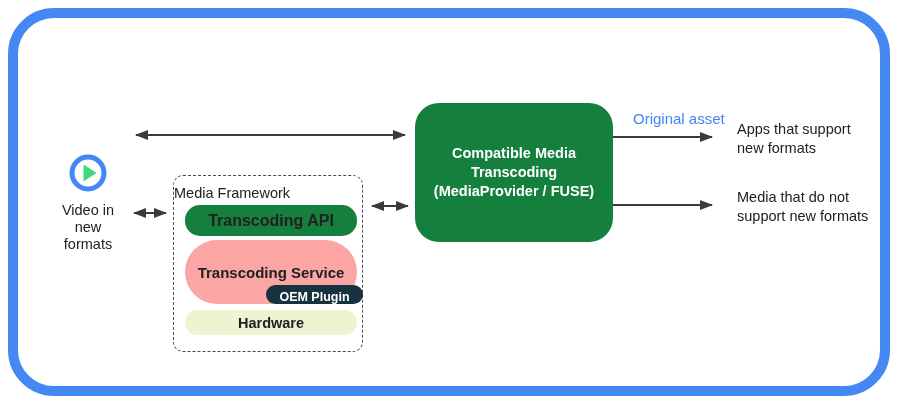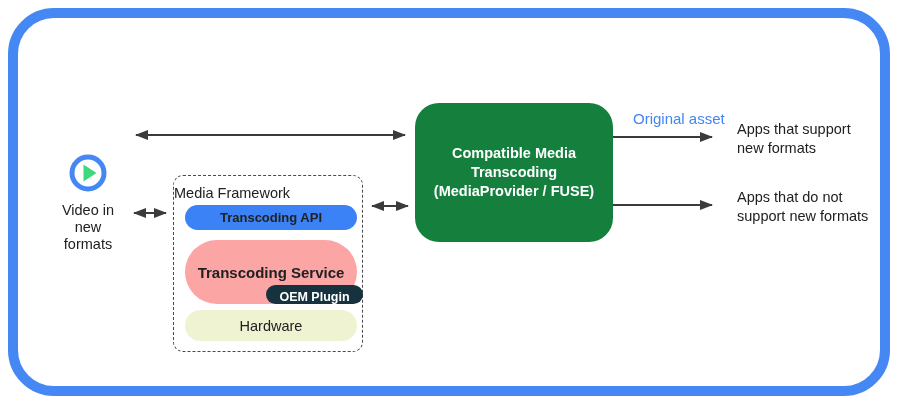--- a/index.html
+++ b/index.html
@@ -37,36 +37,36 @@
   .mf-title {
     position: absolute; top: 9px; left: 0; right: 0;
     text-align: left; font-size: 14.5px;
   }
   .pill {
     position: absolute; left: 11px; width: 172px;
     display: flex; align-items: center; justify-content: center;
     box-sizing: border-box;
   }
   .pill-api {
-    top: 29px; height: 25px; background: #3b82f6; border-radius: 15px;
-    font-weight: bold; font-size: 13px;
+    top: 29px; height: 31px; background: #15803d; border-radius: 15px;
+    font-weight: bold; font-size: 16px;
   }
   .pill-service {
     top: 64px; height: 64px; background: #fca5a5; border-radius: 32px;
     font-weight: bold; font-size: 15px;
   }
   .oem-badge {
     position: absolute; right: -6px; bottom: 0px;
     width: 97px; height: 19px; background: #17323f; border-radius: 10px;
     color: #ffffff; font-weight: bold; font-size: 12.5px;
     display: flex; align-items: flex-end; justify-content: center;
   }
   .pill-hardware {
-    top: 134px; height: 31px; background: #eff3d2; border-radius: 16px;
-    font-size: 14.5px; font-weight: normal;
+    top: 134px; height: 25px; background: #eff3d2; border-radius: 16px;
+    font-size: 14.5px; font-weight: bold;
   }
 
   .blue-box {
     position: absolute; left: 415px; top: 103px; width: 198px; height: 139px;
     background: #15803d; border-radius: 24px;
     color: #ffffff; font-weight: bold; font-size: 14.5px; line-height: 19px;
     display: flex; align-items: center; justify-content: center;
     text-align: center; white-space: pre-line;
   }
 
@@ -132,16 +132,16 @@
   </div>
 
   <div class="blue-box">Compatible Media
 Transcoding
 (MediaProvider / FUSE)</div>
 
   <div class="asset-label asset-original">Original asset</div>
 
   <div class="apps-label apps-top">Apps that support
 new formats</div>
-  <div class="apps-label apps-bottom">Apps that do not
+  <div class="apps-label apps-bottom">Media that do not
 support new formats</div>
 
 </div>
 
 </body></html>

